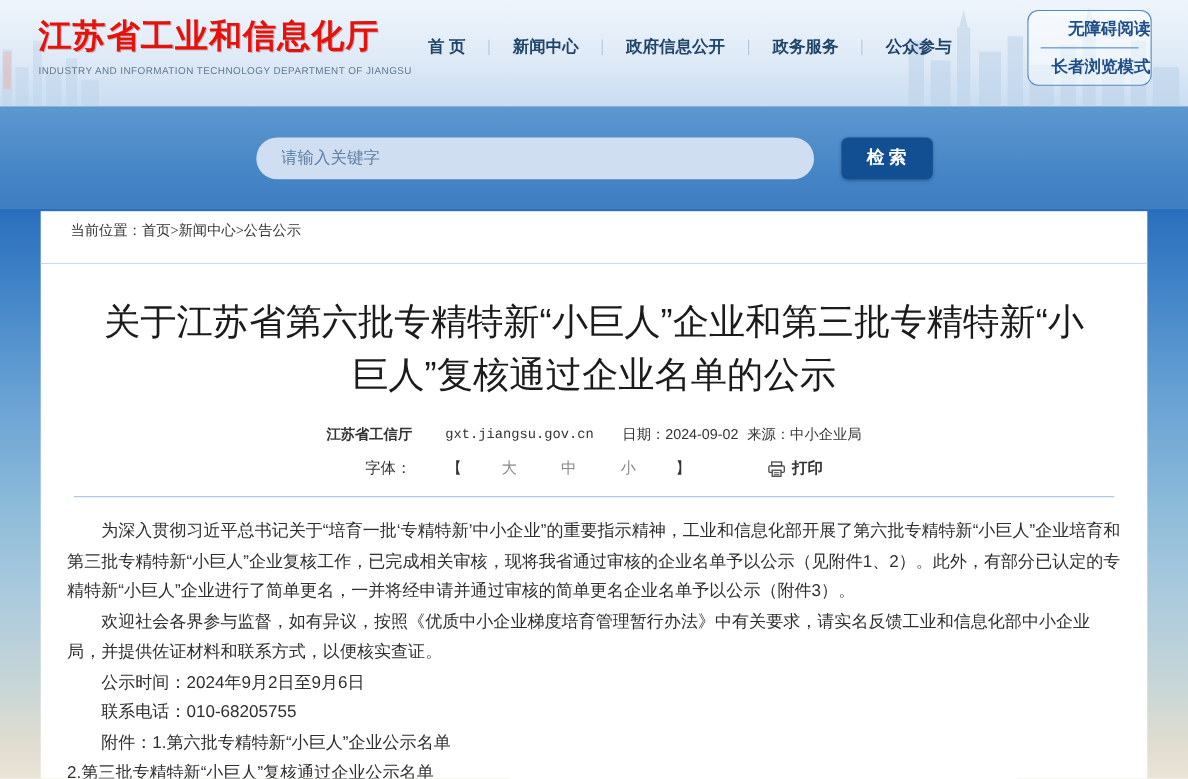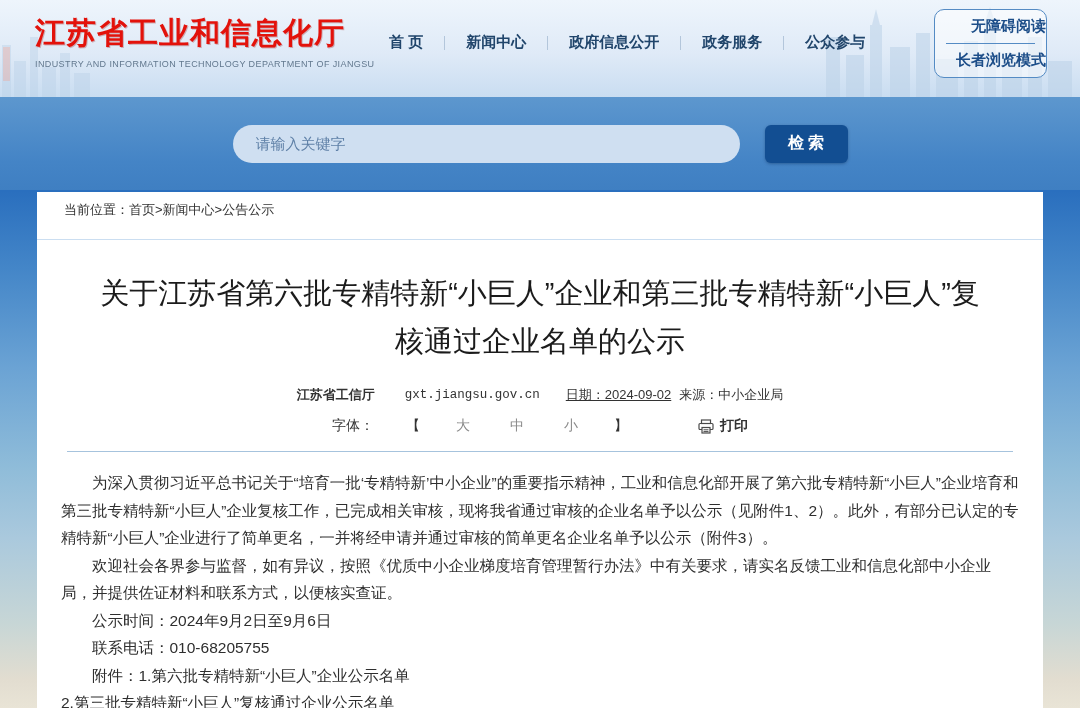--- a/index.html
+++ b/index.html
@@ -70,36 +70,36 @@
 
   
   .panel {
     position:absolute; left:37px; top:192px; width:1006px; height:516px;
     background:#ffffff;
   }
   .breadcrumb-row {
     padding:9px 27px 20px; font-size:13px; color:#333;
     border-bottom:1px solid #cbdef1; display:flex; align-items:center;
   }
-  .breadcrumb-path { cursor:pointer; }
+  .breadcrumb-path { cursor:pointer;font-family:Liberation Serif, serif; }
   .article { padding:0 24px; }
   .article-title {
-    margin:29px 28px 0; font-size:29px; line-height:48px;
+    margin:29px 28px 0; font-size:33px; line-height:48px;
     text-align:center; color:#1b1b1b; font-weight:500;
   }
   .meta-row {
     margin-top:21px; display:flex; justify-content:center; align-items:center;
     font-size:13px; color:#333;
   }
   .meta-dept { margin-right:30px;font-weight:bold; }
   .meta-url {
     margin-right:26px; font-family:"Liberation Mono","DejaVu Sans Mono",monospace;
     font-size:12.5px;
   }
-  .meta-date { margin-right:8px;text-decoration:underline; }
+  .meta-date { margin-right:8px; }
   .font-row {
     margin-top:13px; display:flex; justify-content:center; align-items:center;
     font-size:14px; color:#333;gap:32px;
   }
   .font-size-opt { color:#8a8a8a; margin:0 4px; cursor:pointer; }
   .print-group { margin-left:38px; display:flex; align-items:center; gap:6px; cursor:pointer;font-weight:bold; }
   .print-icon { display:inline-block; }
   .content-divider { margin:16px 6px 0; border-top:1px solid #a6c3dd; }
 
   .body-text { margin-top:17px; font-size:15.5px; line-height:27.5px; color:#2e2e2e; }

